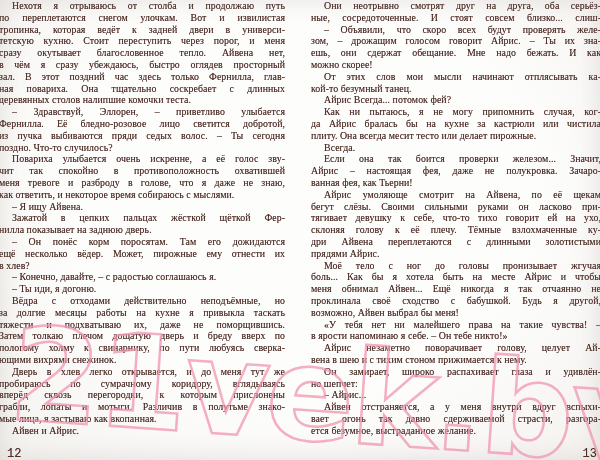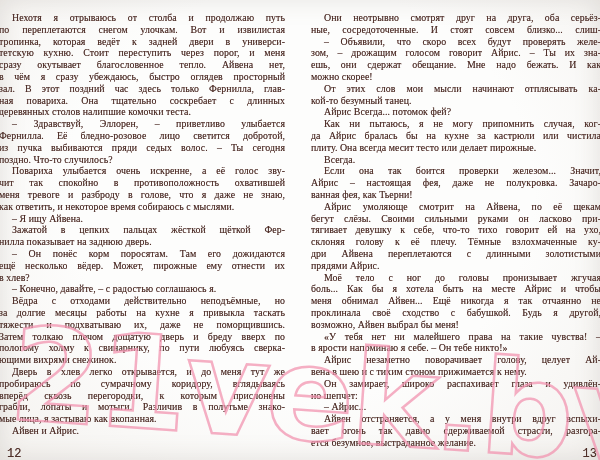--- a/index.html
+++ b/index.html
@@ -8,21 +8,21 @@
     background:radial-gradient(ellipse at 50% 42%, #fdfdfc 55%, #f4f2ef 100%);
     font-family:"Liberation Serif","DejaVu Serif",serif;
   }
   .spread::after{
     content:"";position:absolute;inset:0;pointer-events:none;
     box-shadow:inset 0 0 26px rgba(120,110,100,0.18);
   }
   .page{position:absolute;top:0;height:460px;}
   .page-left{left:-1px;width:286px;}
   .page-right{left:311px;width:290px;}
-  .lines{padding-top:12px;}
+  .lines{padding-top:0;}
   .line{
     height:11.8px;line-height:11.8px;font-size:9.9px;
     color:#4b2a24;text-align:justify;text-align-last:justify;
     overflow:hidden;letter-spacing:0.05px;
     text-shadow:0 0 0.5px rgba(75,42,36,0.55);
   }
   .line.end{text-align-last:left;}
   .line.indent{text-indent:13px;}
   .pagenum{
     position:absolute;top:447px;font-size:12px;color:#4b2a24;
@@ -65,20 +65,21 @@
         <div class="line">чит так спокойно в противоположность охватившей</div>
         <div class="line">меня тревоге и разброду в голове, что я даже не знаю,</div>
         <div class="line end">как ответить, и некоторое время собираюсь с мыслями.</div>
         <div class="line indent end">– Я ищу Айвена.</div>
         <div class="line indent">Зажатой в цепких пальцах жёсткой щёткой Фер-</div>
         <div class="line end">нилла показывает на заднюю дверь.</div>
         <div class="line indent">– Он понёс корм поросятам. Там его дожидаются</div>
         <div class="line">ещё несколько вёдер. Может, пирожные ему отнести их</div>
         <div class="line end">в хлев?</div>
         <div class="line indent end">– Конечно, давайте, – с радостью соглашаюсь я.</div>
+        <div class="line indent end">– Ты иди, я догоню.</div>
         <div class="line indent">Вёдра с отходами действительно неподъёмные, но</div>
         <div class="line">за долгие месяцы работы на кухне я привыкла таскать</div>
         <div class="line">тяжести и подхватываю их, даже не поморщившись.</div>
         <div class="line">Затем толкаю плечом дощатую дверь и бреду вверх по</div>
         <div class="line">пологому холму к свинарнику, по пути любуясь сверка-</div>
         <div class="line end">ющими вихрями снежинок.</div>
         <div class="line indent">Дверь в хлев легко открывается, и до меня тут же</div>
         <div class="line">пробираюсь по сумрачному коридору, вглядываясь</div>
         <div class="line">вперёд сквозь перегородки, к которым прислонены</div>
         <div class="line">грабли, лопаты и мотыги. Различив в полутьме знако-</div>

